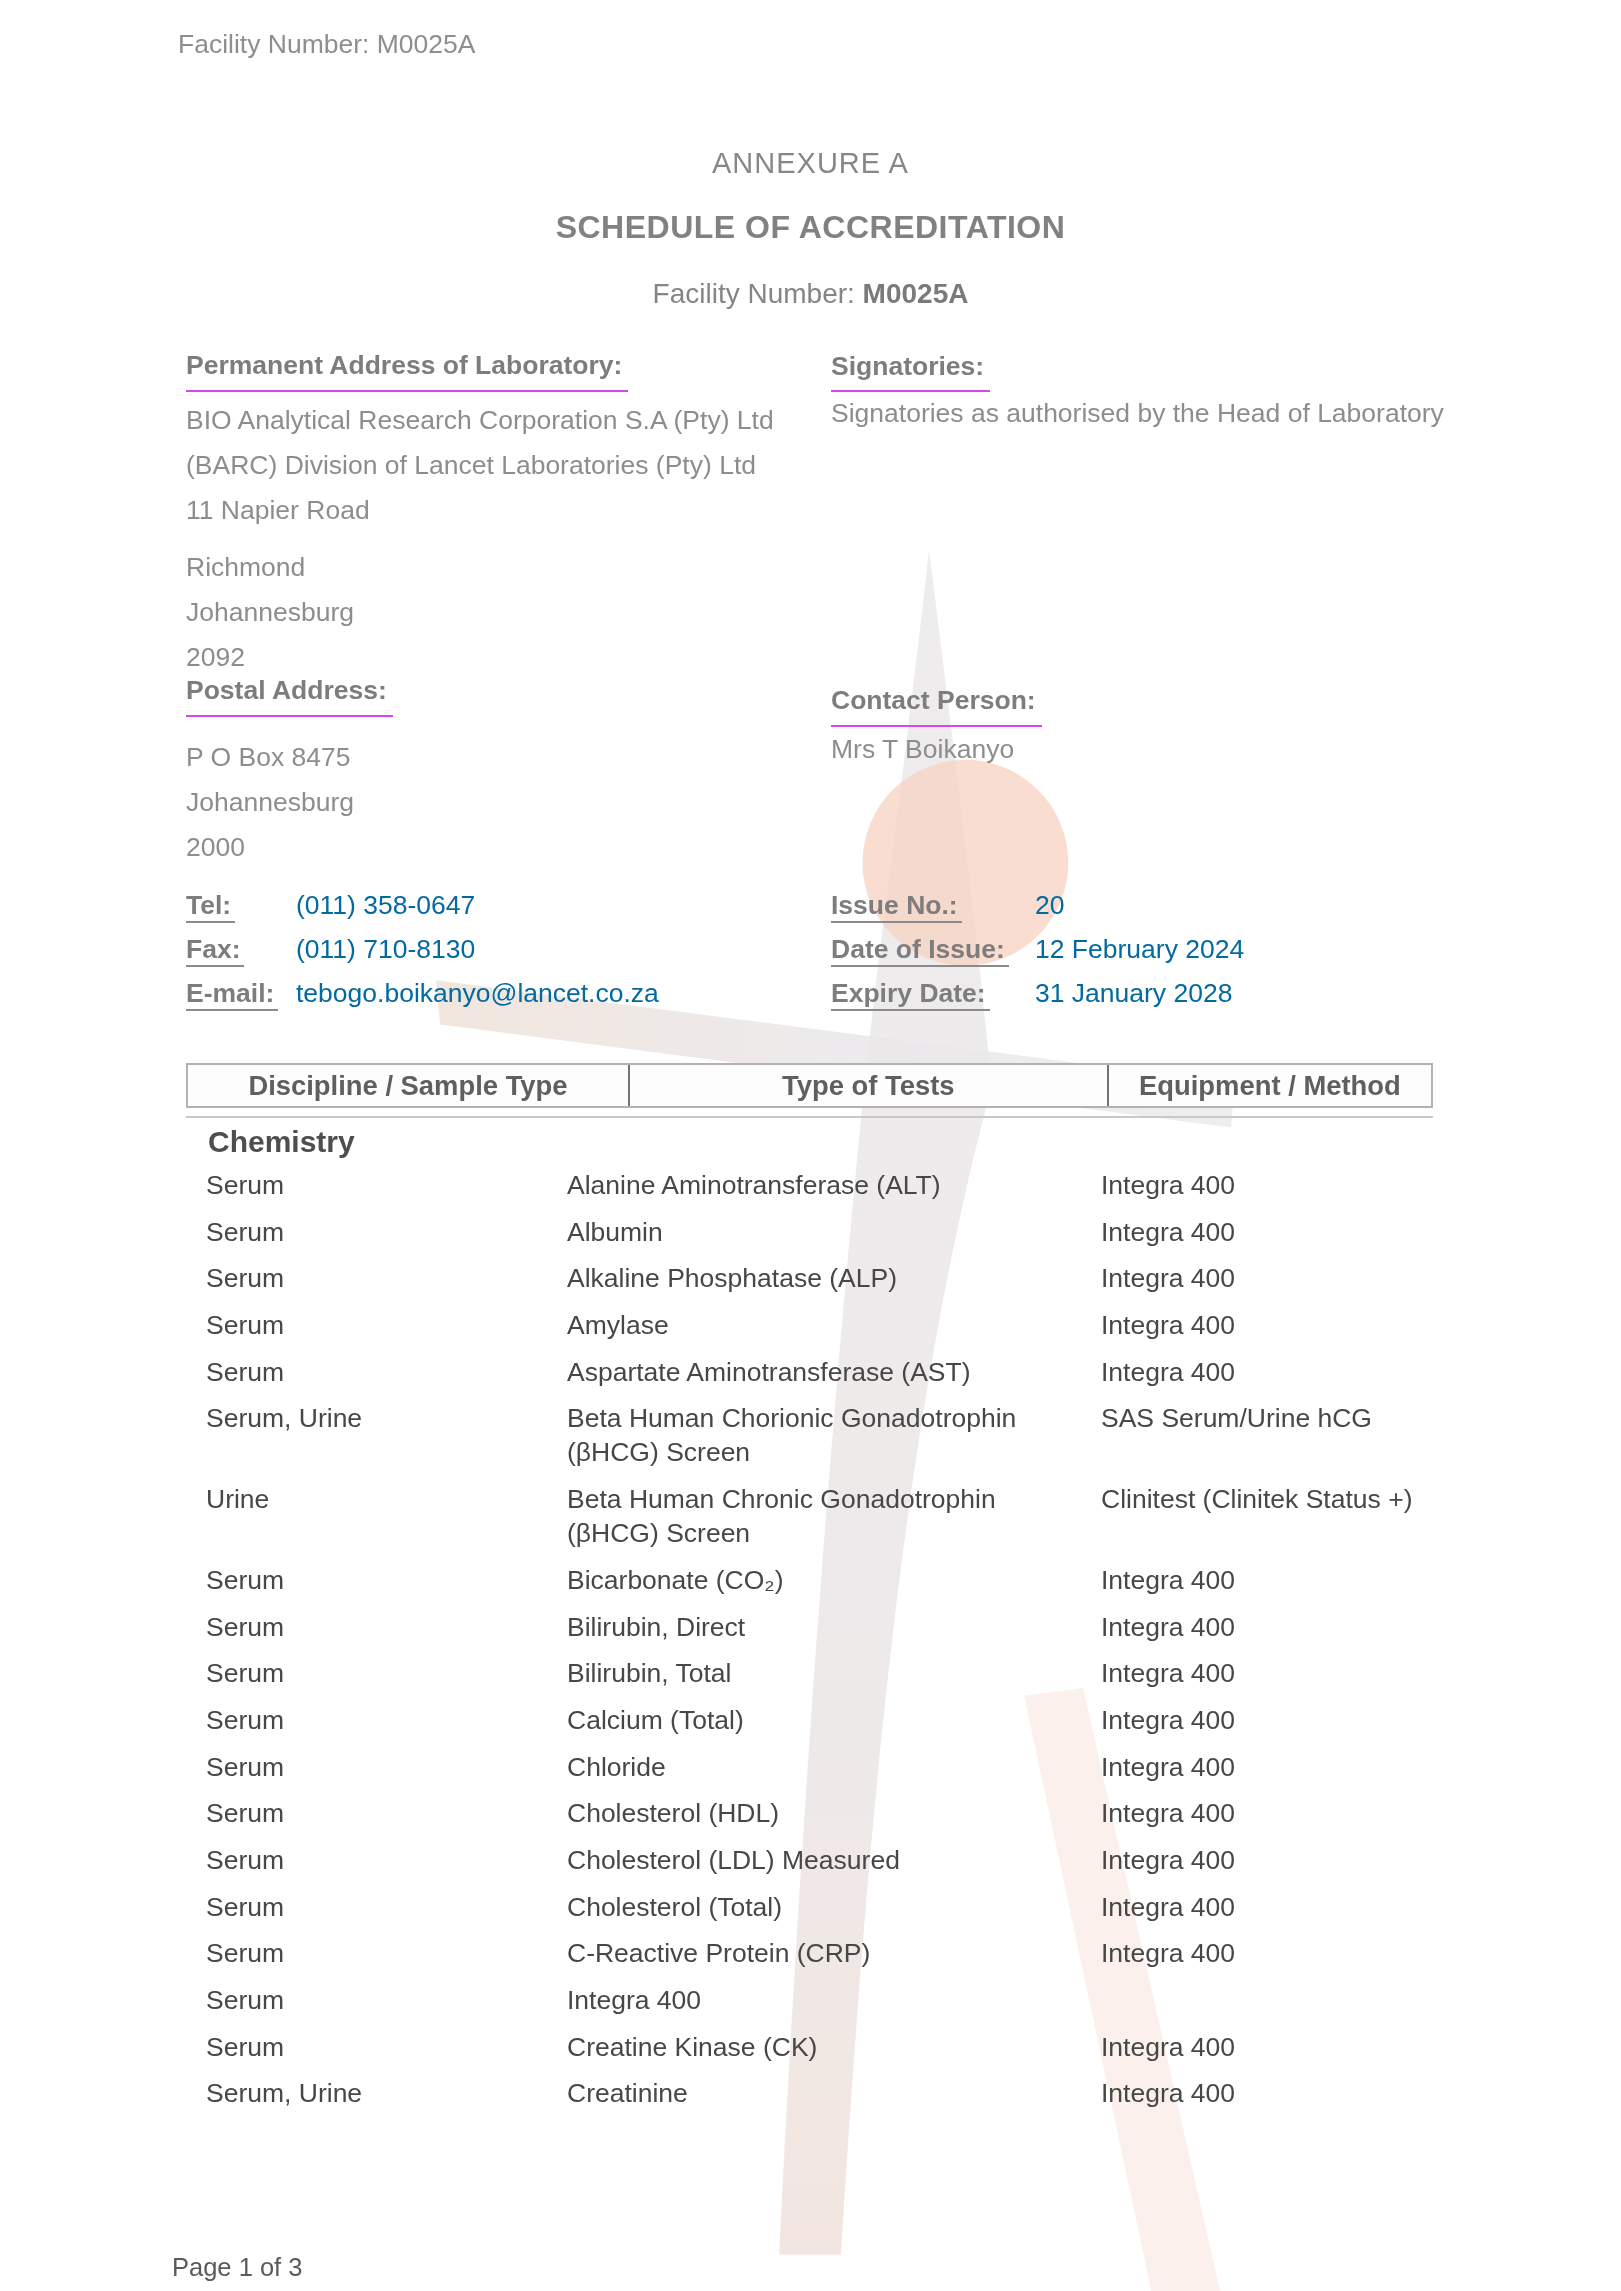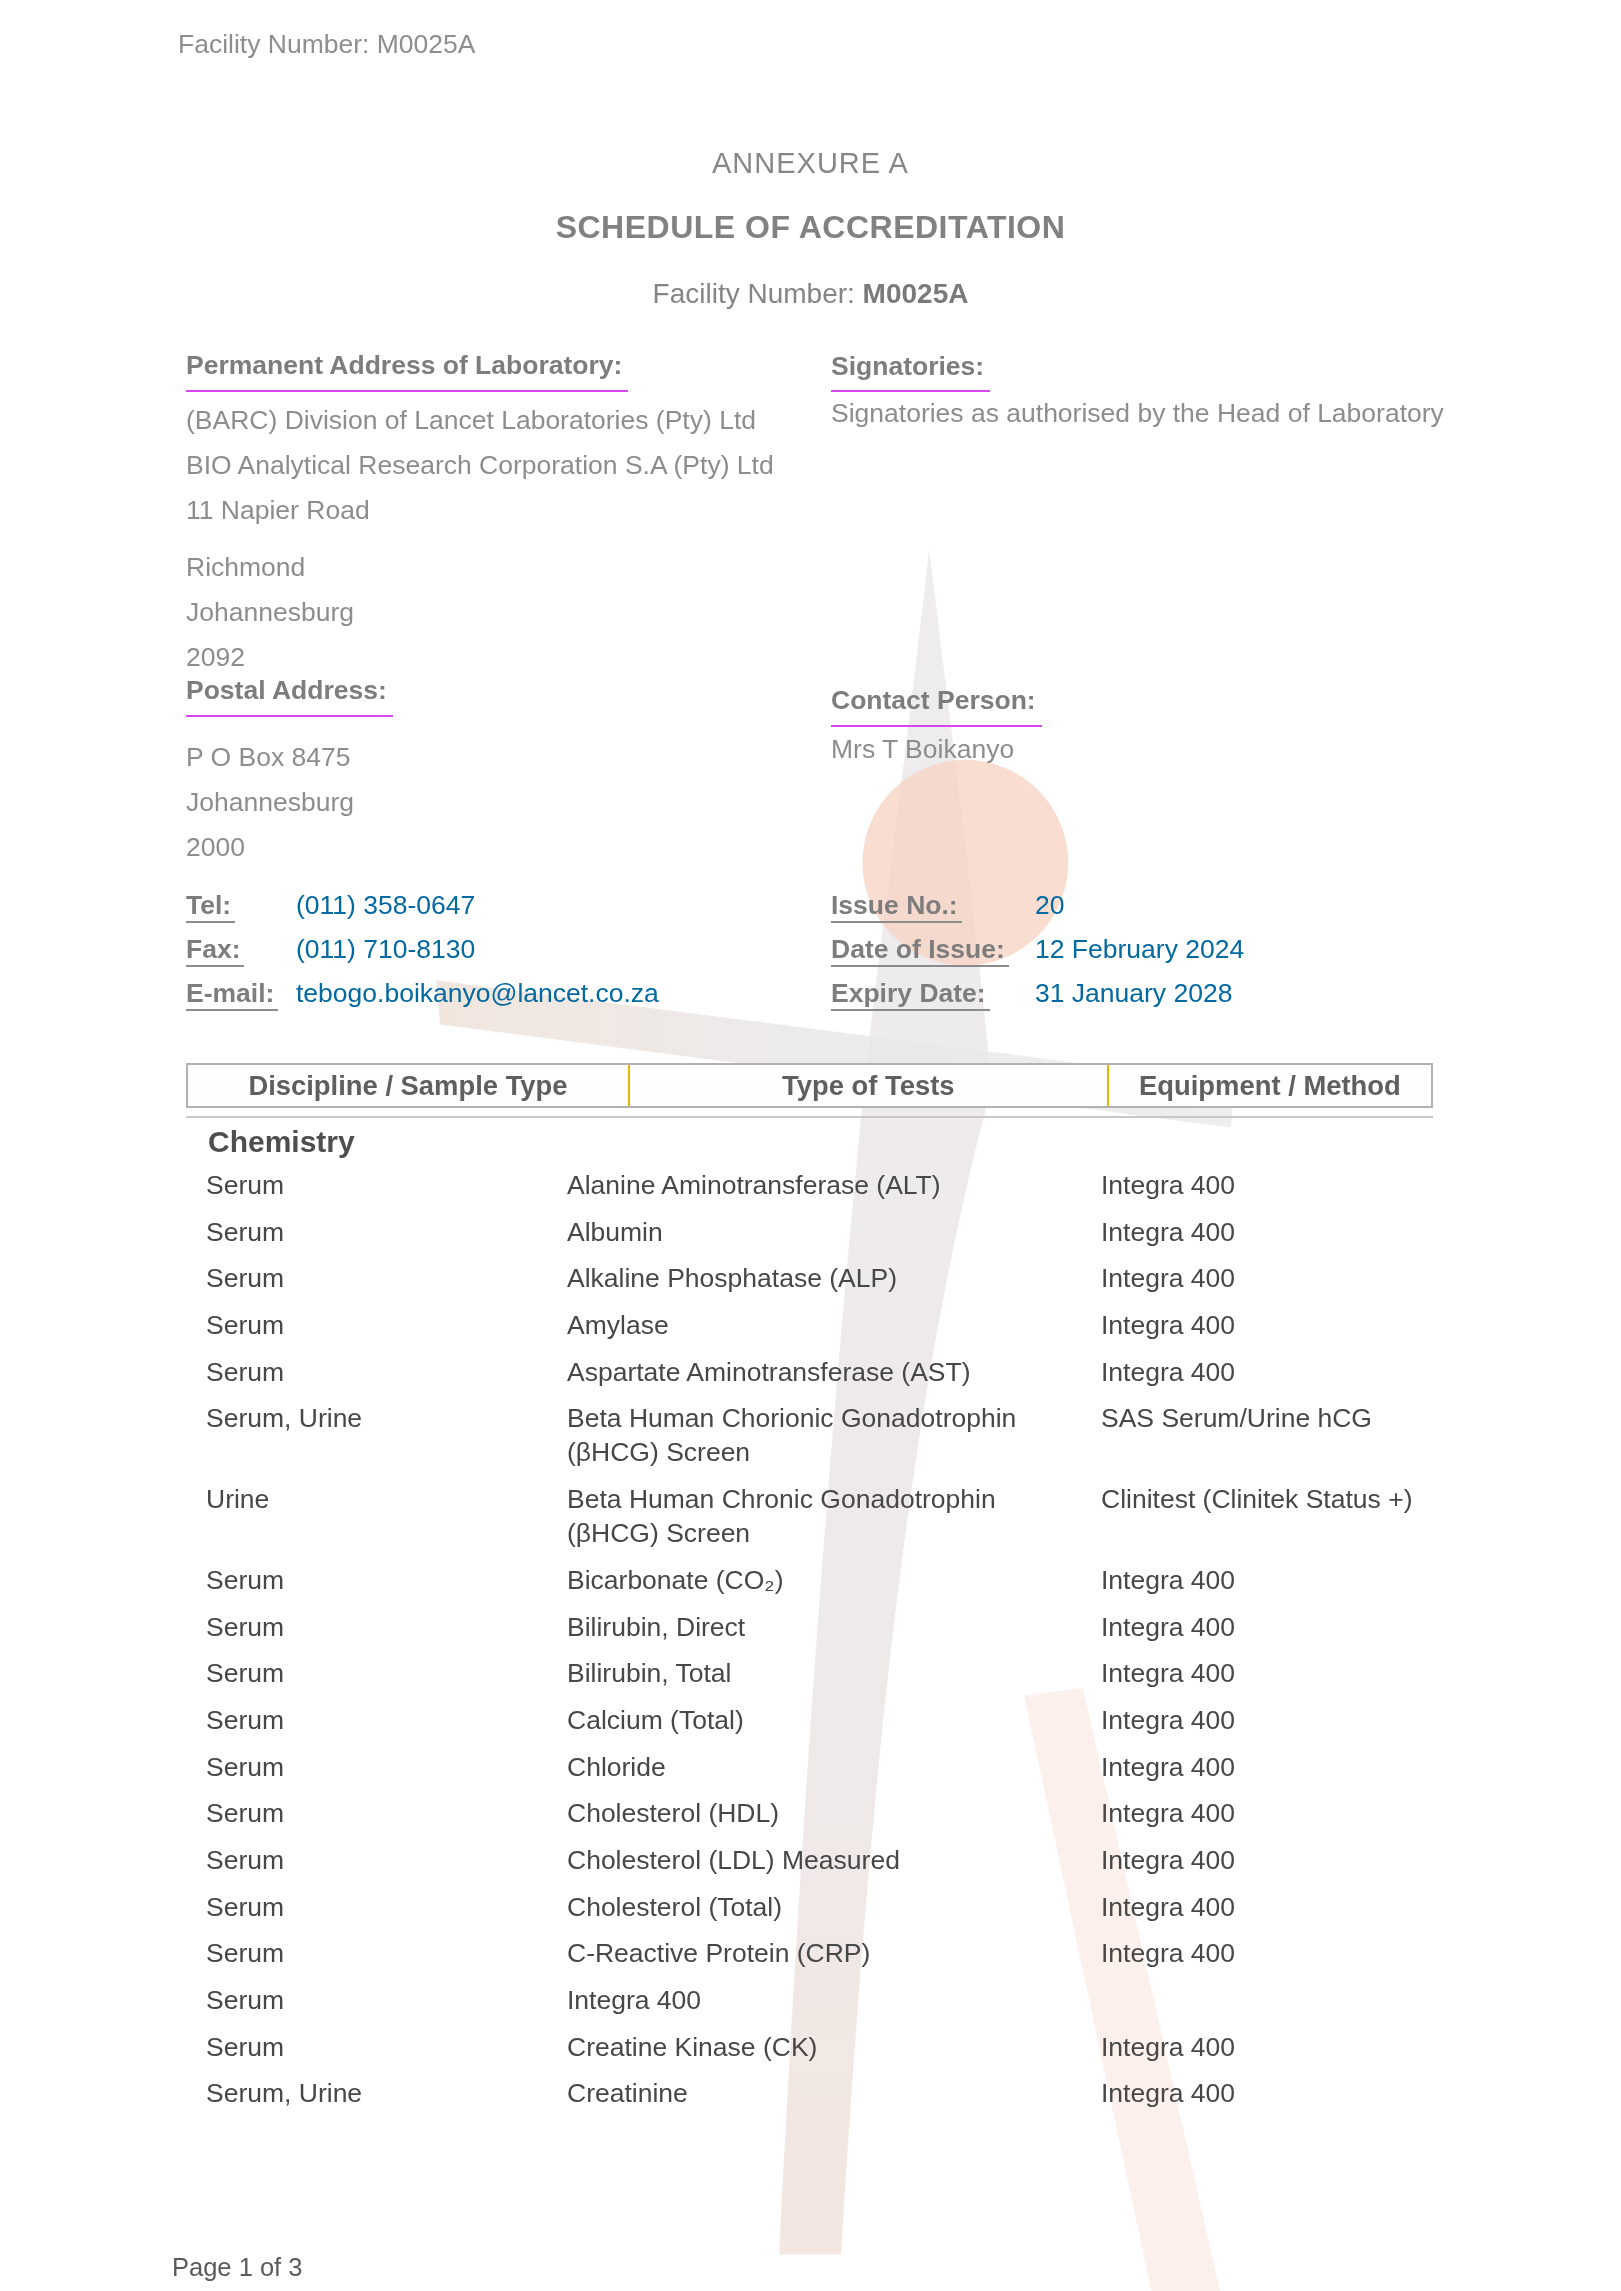--- a/index.html
+++ b/index.html
@@ -54,21 +54,21 @@
   .thead{
     left:186px;top:1063px;width:1247px;height:45px;
     display:flex;box-sizing:border-box;
     border:2px solid #b3b1b3;
     background:#fdfdfd;
   }
   .thcell{
     box-sizing:border-box;
     font-size:27.4px;font-weight:bold;color:#5f5f5f;
     text-align:center;line-height:41px;
-    border-right:2px solid #eab308;
+    border-right:2px solid #737373;
   }
   .thcell:nth-child(1){width:443px;}
   .thcell:nth-child(2){width:480px;}
   .thcell:nth-child(3){width:323px;border-right:none;}
   .thead-underline{left:186px;top:1116px;width:1247px;height:2px;background:#c9c7c9;}
 
   .section-heading{left:208px;top:1125px;font-size:30px;font-weight:bold;color:#4e4e4e;}
 
   
   .trows{left:206px;top:1168px;width:1245px;}
@@ -108,22 +108,22 @@
 
   <div class="abs schedule">SCHEDULE OF ACCREDITATION</div>
   <div class="abs annexure">ANNEXURE A</div>
   <div class="abs facline">
     <span>Facility Number:</span>
     <b>M0025A</b>
   </div>
 
   <div class="abs block perm-block">
     <span class="ulabel">Permanent Address of Laboratory:</span>
+    <span class="addr-line">BIO Analytical Research Corporation S.A (Pty) Ltd</span>
     <span class="addr-line">(BARC) Division of Lancet Laboratories (Pty) Ltd</span>
-    <span class="addr-line">BIO Analytical Research Corporation S.A (Pty) Ltd</span>
     <span class="addr-line">11 Napier Road</span>
     <span class="addr-line gap">Richmond</span>
     <span class="addr-line">Johannesburg</span>
     <span class="addr-line">2092</span>
   </div>
 
   <div class="abs sig-block">
     <span class="ulabel">Signatories:</span><br>
     <span>Signatories as authorised by the Head of Laboratory</span>
   </div>

